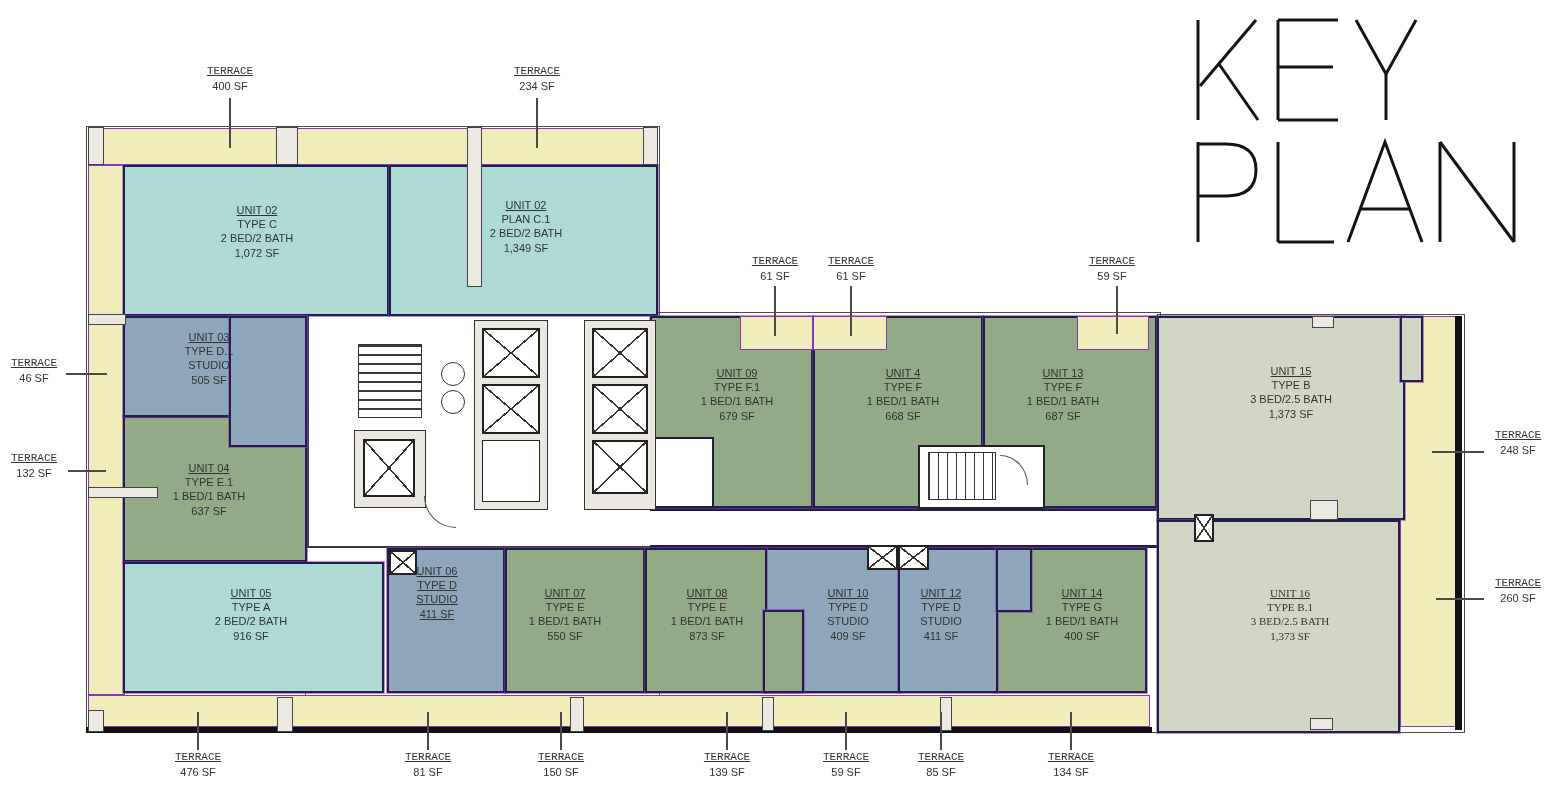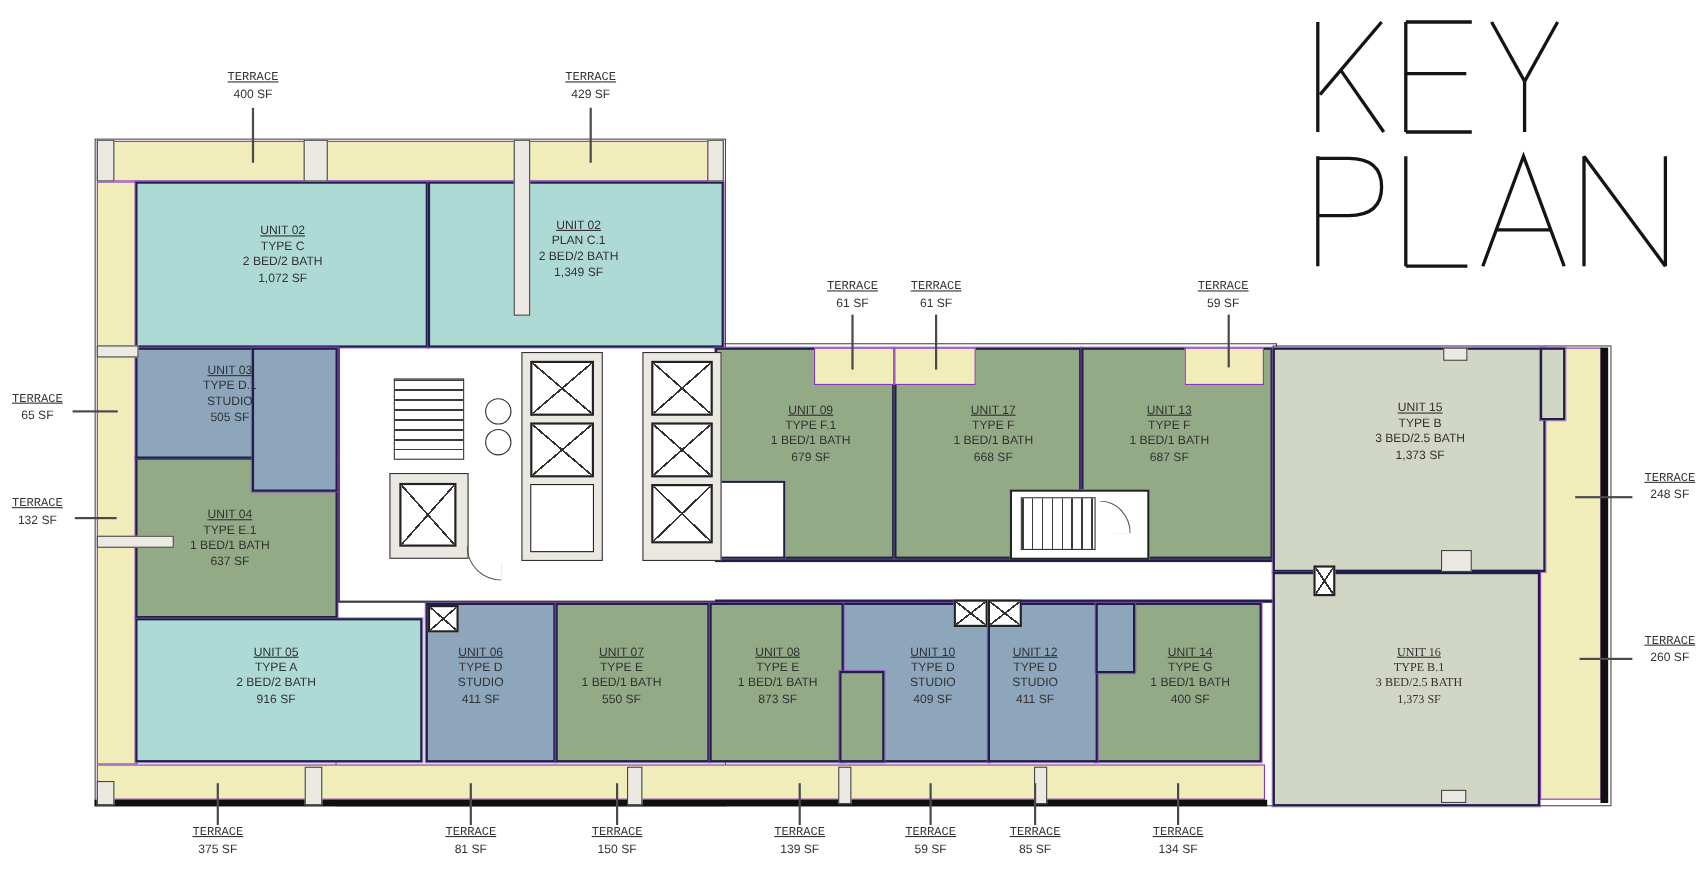--- a/index.html
+++ b/index.html
@@ -143,21 +143,21 @@
       <div>TYPE E.1</div>
       <div>1 BED/1 BATH</div>
       <div>637 SF</div>
   </div>
   <div class="ulabel" style="left:171px;top:586px;">
     <div class="u-name">UNIT 05</div>
       <div>TYPE A</div>
       <div>2 BED/2 BATH</div>
       <div>916 SF</div>
   </div>
-  <div class="ulabel" style="left:357px;top:586px;">
+  <div class="ulabel" style="left:357px;top:564px;text-decoration:underline;">
     <div class="u-name">UNIT 06</div>
       <div>TYPE D</div>
       <div>STUDIO</div>
       <div>411 SF</div>
   </div>
   <div class="ulabel" style="left:485px;top:586px;">
     <div class="u-name">UNIT 07</div>
       <div>TYPE E</div>
       <div>1 BED/1 BATH</div>
       <div>550 SF</div>
@@ -174,21 +174,21 @@
       <div>1 BED/1 BATH</div>
       <div>679 SF</div>
   </div>
   <div class="ulabel" style="left:768px;top:586px;">
     <div class="u-name">UNIT 10</div>
       <div>TYPE D</div>
       <div>STUDIO</div>
       <div>409 SF</div>
   </div>
   <div class="ulabel" style="left:823px;top:366px;">
-    <div class="u-name">UNIT 17</div>
+    <div class="u-name">UNIT 4</div>
       <div>TYPE F</div>
       <div>1 BED/1 BATH</div>
       <div>668 SF</div>
   </div>
   <div class="ulabel" style="left:861px;top:586px;">
     <div class="u-name">UNIT 12</div>
       <div>TYPE D</div>
       <div>STUDIO</div>
       <div>411 SF</div>
   </div>
@@ -218,21 +218,21 @@
   </div>
 
   <div class="tlabel" style="left:185px;top:64px;">
     <div class="t-name">TERRACE</div>
       <div>400 SF</div>
   </div>
   <div class="leader" style="left:229px;top:98px;width:1.5px;height:50px;"></div>
 
   <div class="tlabel" style="left:492px;top:64px;">
     <div class="t-name">TERRACE</div>
-      <div>429 SF</div>
+      <div>234 SF</div>
   </div>
   <div class="leader" style="left:536px;top:98px;width:1.5px;height:50px;"></div>
 
   <div class="tlabel" style="left:730px;top:254px;">
     <div class="t-name">TERRACE</div>
       <div>61 SF</div>
   </div>
   <div class="leader" style="left:774px;top:286px;width:1.5px;height:50px;"></div>
 
   <div class="tlabel" style="left:806px;top:254px;">
@@ -242,21 +242,21 @@
   <div class="leader" style="left:850px;top:286px;width:1.5px;height:50px;"></div>
 
   <div class="tlabel" style="left:1067px;top:254px;">
     <div class="t-name">TERRACE</div>
       <div>59 SF</div>
   </div>
   <div class="leader" style="left:1116px;top:286px;width:1.5px;height:48px;"></div>
 
   <div class="tlabel" style="left:0px;top:356px;width:68px;">
     <div class="t-name">TERRACE</div>
-      <div>65 SF</div>
+      <div>46 SF</div>
   </div>
   <div class="leader" style="left:66px;top:373px;width:41px;height:1.5px;"></div>
 
   <div class="tlabel" style="left:0px;top:451px;width:68px;">
     <div class="t-name">TERRACE</div>
       <div>132 SF</div>
   </div>
   <div class="leader" style="left:68px;top:470px;width:38px;height:1.5px;"></div>
 
   <div class="tlabel" style="left:1483px;top:428px;width:70px;">
@@ -266,21 +266,21 @@
   <div class="leader" style="left:1432px;top:451px;width:52px;height:1.5px;"></div>
 
   <div class="tlabel" style="left:1483px;top:576px;width:70px;">
     <div class="t-name">TERRACE</div>
       <div>260 SF</div>
   </div>
   <div class="leader" style="left:1436px;top:598px;width:48px;height:1.5px;"></div>
 
   <div class="tlabel" style="left:153px;top:750px;">
     <div class="t-name">TERRACE</div>
-      <div>375 SF</div>
+      <div>476 SF</div>
   </div>
   <div class="leader" style="left:197px;top:712px;width:1.5px;height:38px;"></div>
 
   <div class="tlabel" style="left:383px;top:750px;">
     <div class="t-name">TERRACE</div>
       <div>81 SF</div>
   </div>
   <div class="leader" style="left:427px;top:712px;width:1.5px;height:38px;"></div>
 
   <div class="tlabel" style="left:516px;top:750px;">

